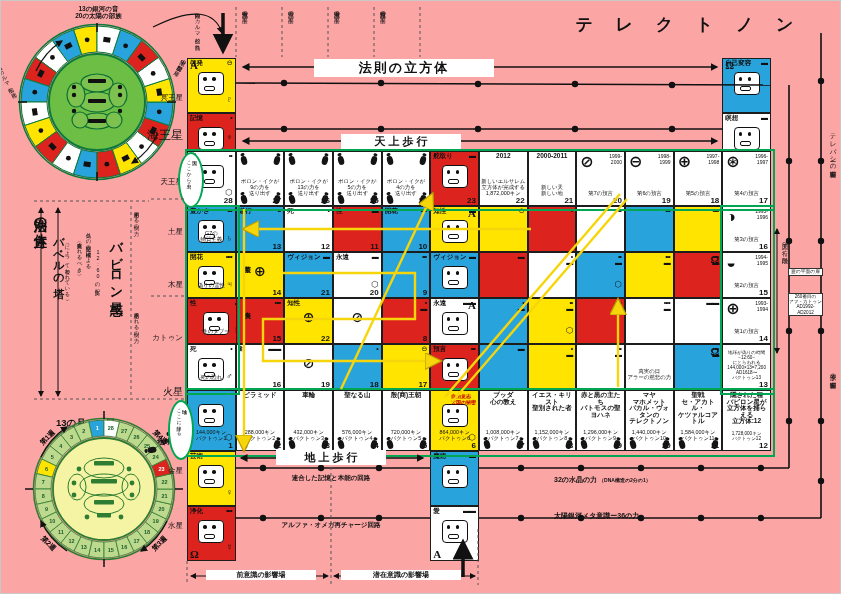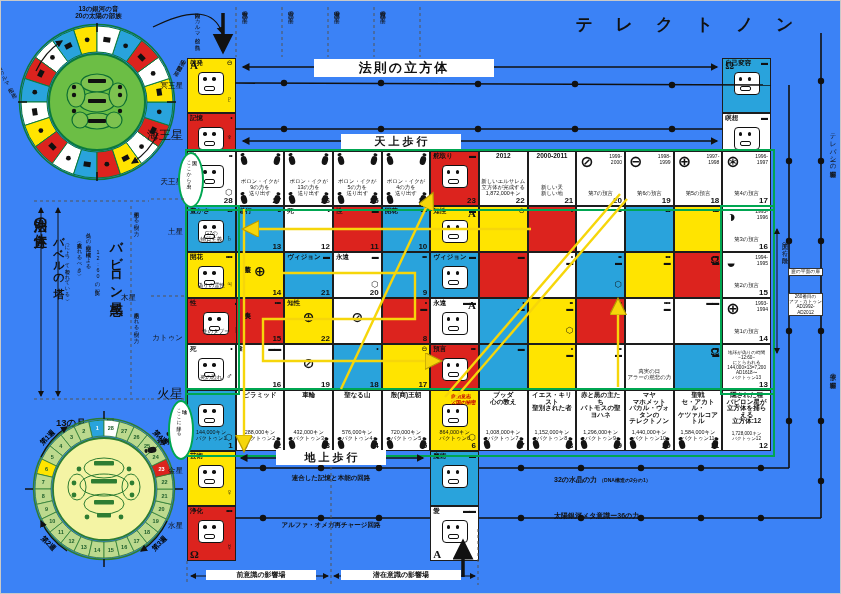--- a/index.html
+++ b/index.html
@@ -1,16 +1,16 @@
 <!DOCTYPE html>
 <html><head>
 <meta charset="utf-8">
 <style>
   html,body{margin:0;padding:0;background:#e8e8e8;}
-  .stage{position:relative;width:841px;height:594px;background:#3b82f6;margin:0 auto;
+  .stage{position:relative;width:841px;height:594px;background:#fca5a5;margin:0 auto;
          font-family:"Liberation Sans","DejaVu Sans",sans-serif;color:#111;
          border:1px solid #c9c9c9;box-sizing:border-box;overflow:hidden;}
   .abs{position:absolute;}
   .vt{writing-mode:vertical-rl;text-orientation:upright;}
   .ctrt{text-align:center;}
   
   .cell{position:absolute;border:1px solid #1d1d1d;box-sizing:border-box;z-index:2;}
   .lab{position:absolute;top:1px;left:2px;font-size:6.5px;font-weight:bold;line-height:6.5px;white-space:pre-line;z-index:3;}
   .lab.ctr{left:1px;right:1px;text-align:center;}
   .vlab{position:absolute;top:8px;left:6px;writing-mode:vertical-rl;text-orientation:upright;font-size:6.5px;font-weight:bold;z-index:3;}
@@ -218,27 +218,27 @@
   <div class="abs vt" style="left:194px;top:8px;height:50px;font-size:5.5px;line-height:6px;">銀河のカルマ的な流れ</div>
 
   <div id="planes">
       <div class="abs vt" style="left: 241px; top: 6px; height: 52px; font-size: 5.8px; line-height: 6px;">無意識の平面</div>
       <div class="abs vt" style="left: 287px; top: 6px; height: 52px; font-size: 5.8px; line-height: 6px;">意識の平面</div>
       <div class="abs vt" style="left: 333px; top: 6px; height: 52px; font-size: 5.8px; line-height: 6px;">潜意識の平面</div>
       <div class="abs vt" style="left: 379px; top: 6px; height: 52px; font-size: 5.8px; line-height: 6px;">超意識の平面</div>
     </div>
 
   <div id="planets">
-      <div class="abs" style="left: 120px; top: 80px; width: 62px; text-align: right; font-size: 7.5px;">冥王星</div>
+      <div class="abs" style="left: 120px; top: 92px; width: 62px; text-align: right; font-size: 7.5px;">冥王星</div>
       <div class="abs" style="left: 120px; top: 126px; width: 62px; text-align: right; font-size: 12px;">海王星</div>
       <div class="abs" style="left: 120px; top: 176px; width: 62px; text-align: right; font-size: 7.5px;">天王星</div>
       <div class="abs" style="left: 120px; top: 226px; width: 62px; text-align: right; font-size: 7.5px;">土星</div>
-      <div class="abs" style="left: 120px; top: 292px; width: 62px; text-align: left; font-size: 7.5px;">木星</div>
+      <div class="abs" style="left: 120px; top: 279px; width: 62px; text-align: right; font-size: 7.5px;">木星</div>
       <div class="abs" style="left: 120px; top: 332px; width: 62px; text-align: right; font-size: 7.5px;">カトゥン</div>
-      <div class="abs" style="left: 120px; top: 384px; width: 62px; text-align: right; font-size: 13px;">火星</div>
+      <div class="abs" style="left: 120px; top: 384px; width: 62px; text-align: right; font-size: 10px;">火星</div>
       <div class="abs" style="left: 120px; top: 465px; width: 62px; text-align: right; font-size: 7.5px;">金星</div>
       <div class="abs" style="left: 120px; top: 520px; width: 62px; text-align: right; font-size: 7.5px;">水星</div>
     </div>
 
   <div class="abs vt hdr" style="left:30px;top:208px;height:190px;font-size:13px;">法則の立方体</div>
   <div class="abs vt hdr" style="left:50px;top:228px;height:150px;font-size:11px;">バベルの塔</div>
   <div class="abs vt" style="left:64px;top:240px;font-size:5.2px;">（によって覆われている）</div>
   <div class="abs vt" style="left:76px;top:238px;font-size:5.4px;">（克服されるべき）</div>
   <div class="abs vt" style="left:85px;top:228px;font-size:5.4px;">偽りの惑星の権威による</div>
   <div class="abs vt" style="left:94px;top:248px;font-size:5.4px;">12:60の支配</div>

